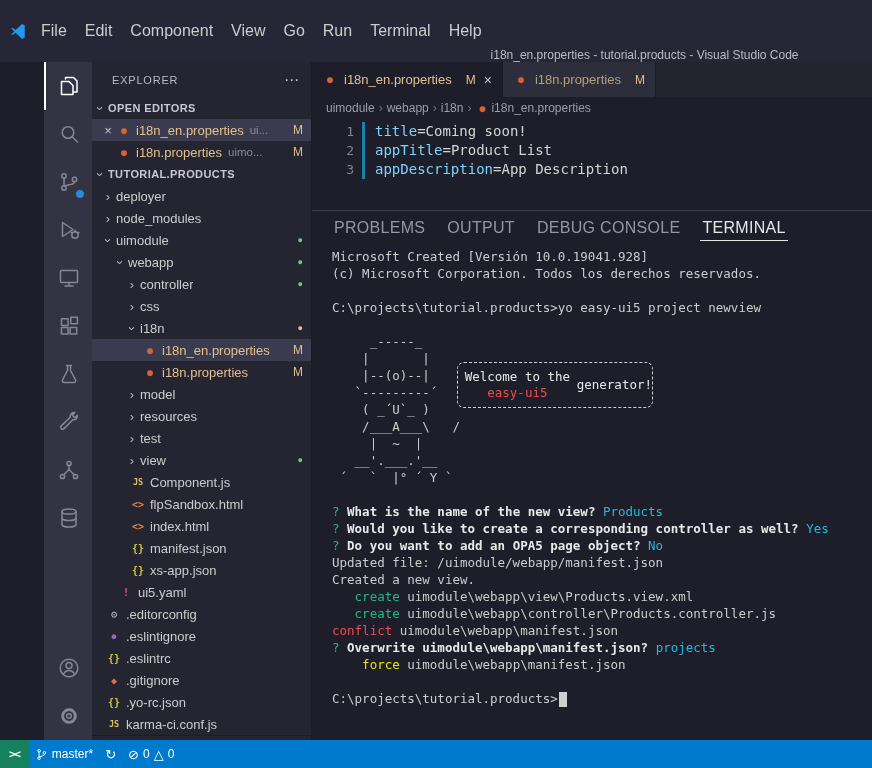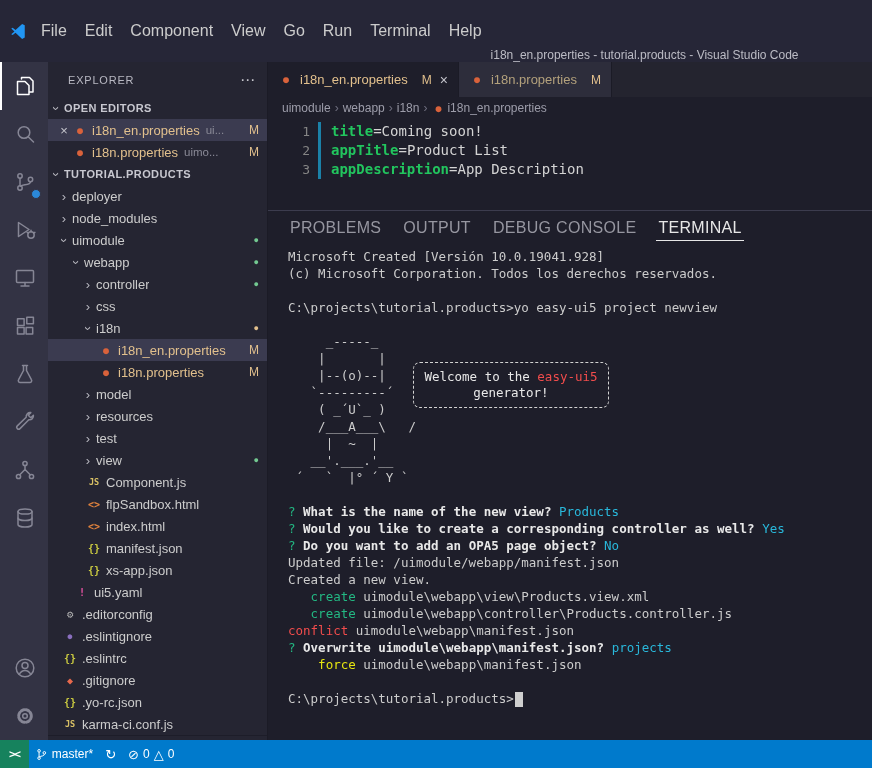--- a/index.html
+++ b/index.html
@@ -8,21 +8,21 @@
   .window{width:872px;height:768px;display:flex;flex-direction:column;}
 
   
   .titlebar{flex:0 0 30px;background:#262637;display:flex;align-items:center;position:relative;}
   .vscode-logo{width:18px;height:18px;margin:0 5px 0 9px;flex:0 0 18px;}
   .menu{display:flex;}
   .menu-item{padding:0 9px;font-size:16px;color:#cccccc;line-height:30px;white-space:nowrap;cursor:default;}
   .title-text{flex:1;font-size:12px;color:#bcbcc5;white-space:nowrap;overflow:hidden;margin-top:48px;}
 
   
-  .main{flex:1;display:flex;min-height:0;}
+  .main{flex:1;display:flex;min-height:0;padding-left:44px;}
 
   
   .activitybar{flex:0 0 48px;background:#333344;display:flex;flex-direction:column;}
   .ab-item{width:48px;height:48px;display:flex;align-items:center;justify-content:center;position:relative;border-left:2px solid transparent;cursor:pointer;}
   .ab-item.active{border-left-color:#ffffff;}
   .ab-item svg{width:24px;height:24px;stroke:#868695;fill:none;stroke-width:1.5;stroke-linecap:round;stroke-linejoin:round;}
   .ab-item.active svg{stroke:#ffffff;}
   .ab-badge{position:absolute;right:7px;bottom:7px;width:10px;height:10px;border-radius:50%;background:#2b88d8;border:1px solid #333344;}
   .ab-spacer{flex:1;}
 
@@ -58,38 +58,38 @@
   .breadcrumbs{flex:0 0 22px;display:flex;align-items:center;padding-left:14px;font-size:12px;color:#9d9daa;background:#1e1e2a;}
   .bc-item{display:flex;align-items:center;cursor:pointer;}
   .bc-item .ficon{width:14px;flex:0 0 14px;margin-right:2px;}
   .bc-sep{margin:0 4px;color:#6e6e7e;}
 
   .code{flex:1;background:#1e1e2a;font-family:"DejaVu Sans Mono","Liberation Mono",monospace;font-size:14px;padding-top:3px;cursor:text;}
   .code-line{display:flex;height:19px;line-height:19px;align-items:stretch;}
   .ln{flex:0 0 42px;width:42px;text-align:right;color:#858585;font-size:13px;}
   .gutter-mod{flex:0 0 3px;width:3px;background:#1b81a8;margin-left:8px;}
   .lc{padding-left:10px;white-space:pre;}
-  .tok-k{color:#22c55e;font-weight:bold;}
+  .tok-k{color:#7dd3fc;}
   .tok-p{color:#d4d4d4;}
   .tok-v{color:#d4d4d4;}
 
   
   .panel{flex:0 0 530px;border-top:1px solid #3c3c4e;display:flex;flex-direction:column;background:#1e1e2a;min-height:0;}
   .panel-tabs{flex:0 0 35px;display:flex;align-items:center;padding-left:20px;}
   .ptab{margin-right:18px;padding:0 2px;font-size:16px;letter-spacing:.3px;color:#9696a0;line-height:24px;border-bottom:1px solid transparent;cursor:pointer;}
   .ptab.active{color:#e7e7e7;border-bottom-color:#e7e7e7;}
   .terminal{flex:1;position:relative;padding:2px 0 0 20px;font-family:"DejaVu Sans Mono","Liberation Mono",monospace;font-size:12.5px;line-height:17px;color:#cccccc;overflow:hidden;cursor:text;}
   .tline{height:17px;white-space:pre;}
   .t-green{color:#23b883;}
   .t-cyan{color:#29b8db;}
   .t-red{color:#f14c4c;}
   .t-yellow{color:#e5e510;}
   .t-bold{color:#e8e8e8;font-weight:bold;}
   .t-cursor{display:inline-block;width:8px;height:15px;background:#cfcfcf;vertical-align:middle;margin-left:1px;}
-  .welcome-box{position:absolute;left:145px;top:116px;width:196px;height:46px;border:1px dashed #d2d2d2;border-radius:7px;display:flex;flex-direction:column;align-items:center;justify-content:center;font-size:12.5px;color:#e8e8e8;line-height:16px;text-align:center;}
+  .welcome-box{position:absolute;left:145px;top:116px;width:196px;height:46px;border:1px dashed #d2d2d2;border-radius:7px;display:flex;flex-direction:row;align-items:center;justify-content:center;font-size:12.5px;color:#e8e8e8;line-height:16px;text-align:center;}
 
   
   .statusbar{flex:0 0 28px;background:#007acc;display:flex;align-items:center;color:#ffffff;font-size:12px;}
   .sb-remote{height:100%;background:#16825d;display:flex;align-items:center;padding:0 9px;font-weight:bold;font-size:11px;letter-spacing:-1px;cursor:pointer;}
   .sb-item{display:flex;align-items:center;gap:4px;padding:0 6px;height:100%;cursor:pointer;white-space:nowrap;}
   .sb-item svg{stroke:#ffffff;fill:none;stroke-width:1.2;}
   .sb-glyph{font-size:13px;}
 </style>
 </head>
 <body>

